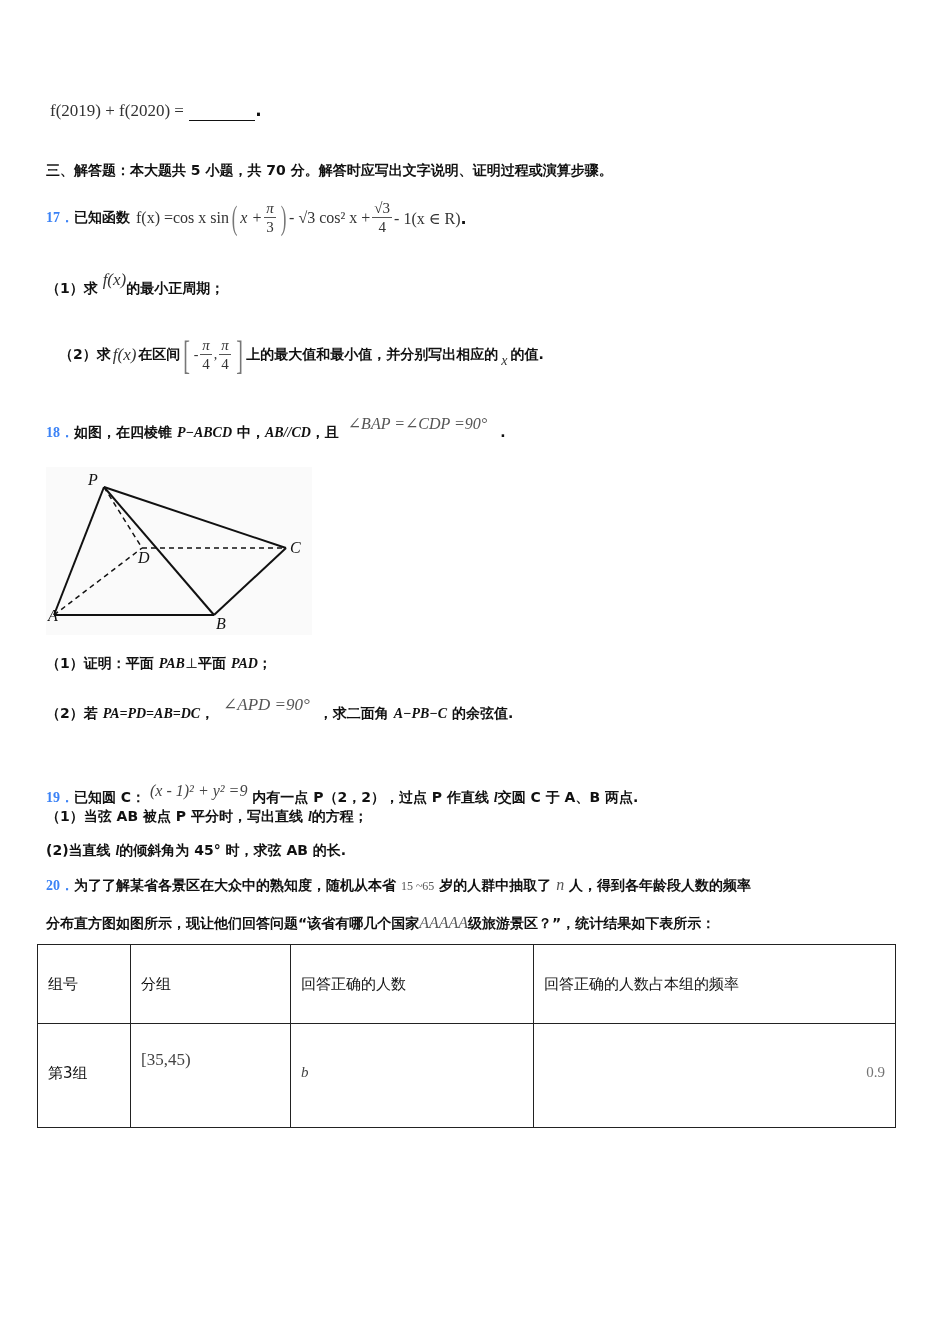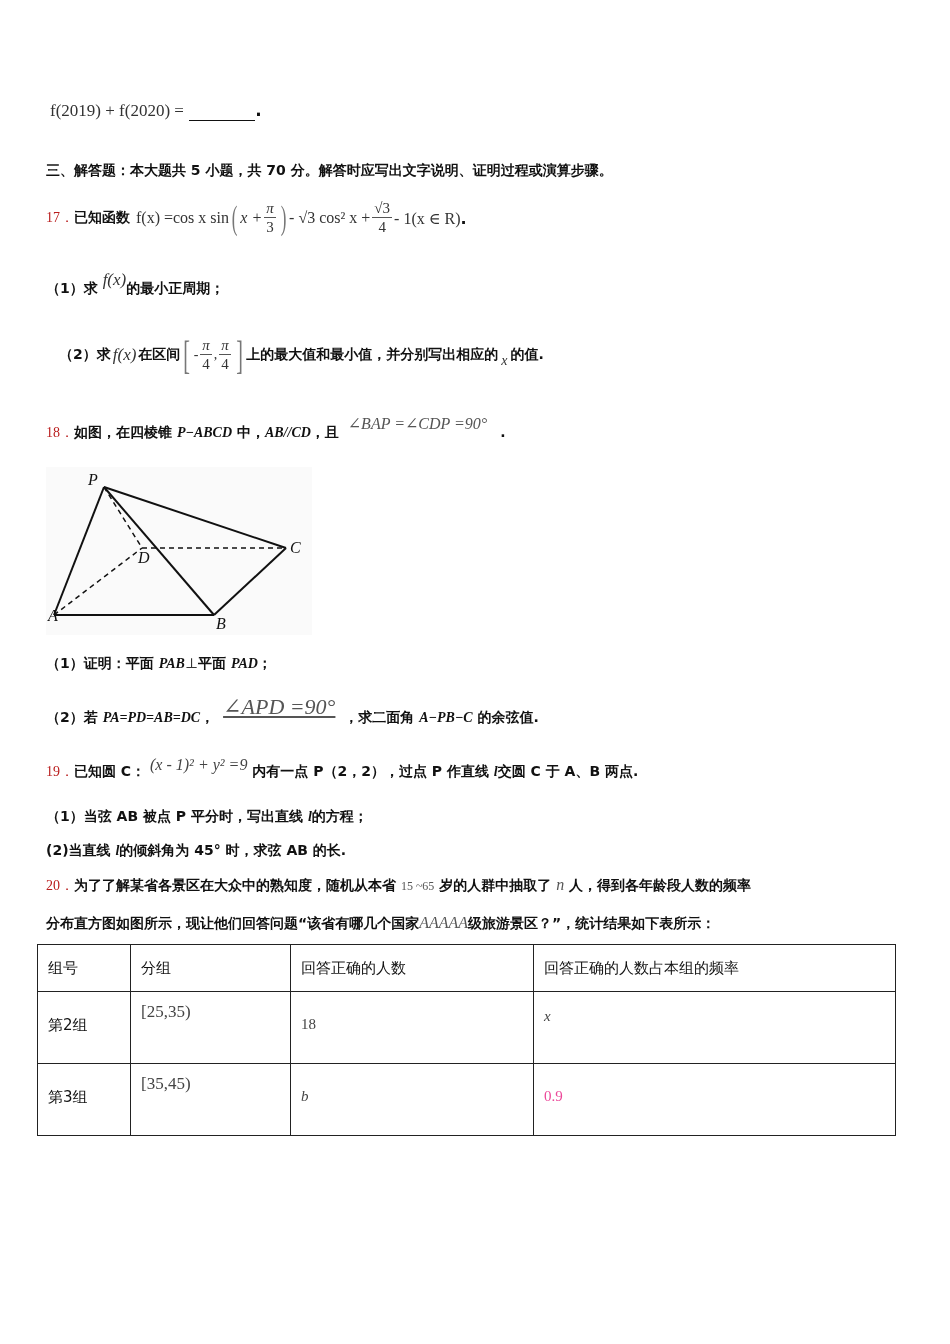--- a/index.html
+++ b/index.html
@@ -5,31 +5,31 @@
   html, body { margin: 0; padding: 0; background: #ffffff; }
   body {
     width: 950px; height: 1344px; position: relative; overflow: hidden;
     font-family: "DejaVu Sans", "Liberation Sans", sans-serif;
     color: #111; font-size: 15px;
   }
   .abs { position: absolute; white-space: nowrap; }
   .b { font-weight: bold; }
   .math { font-family: "Liberation Serif", "DejaVu Serif", serif; color: #333; font-weight: normal; }
   .mathi { font-family: "Liberation Serif", "DejaVu Serif", serif; font-style: italic; color: #333; font-weight: normal; }
-  .num { font-family: "Liberation Serif", "DejaVu Serif", serif; font-weight: normal; color: #b91c1c; }
+  .num { font-family: "Liberation Serif", "DejaVu Serif", serif; font-weight: bold; color: #3b82f6; }
   .bi { font-family: "Liberation Serif", "DejaVu Serif", serif; font-weight: bold; font-style: italic; }
   .blank { display: inline-block; width: 66px; border-bottom: 1.5px solid #111; height: 14px; vertical-align: bottom; }
   .frac { display: inline-flex; flex-direction: column; align-items: center; vertical-align: middle; line-height: 1; margin: 0 2px; }
   .frac .n { border-bottom: 1px solid #555; padding: 0 2px 1px; font-size: 15px; }
   .frac .d { padding-top: 2px; font-size: 15px; }
   .bigparen { font-size: 34px; font-weight: 100; color: #777; vertical-align: middle; font-family: "Liberation Serif", serif; transform: scaleX(0.5); display: inline-block; }
   .bigbrack { font-size: 40px; font-weight: 100; color: #777; vertical-align: middle; font-family: "Liberation Serif", serif; transform: scaleX(0.5); display: inline-block; }
   .figure { position: absolute; left: 46px; top: 467px; width: 266px; height: 168px; background: #fafafa; }
   table.q20 { position: absolute; left: 37px; top: 944px; width: 859px; border-collapse: collapse; }
-  table.q20 td { border: 1.5px solid #222; vertical-align: top; padding: 0 10px; font-size: 15px; }
+  table.q20 td { border: 1.5px solid #222; vertical-align: top; padding: 16px 10px; font-size: 15px; }
   table.q20 tr.head td { height: 46px; vertical-align: middle; }
   table.q20 tr.row td { height: 71px; }
   .cellmid { display: block; margin-top: 24px; }
   .cellmath { display: block; margin-top: 10px; font-family: "Liberation Serif", serif; color: #444; font-size: 17px; }
 </style>
 </head>
 <body>
 
 <div class="abs" style="left:50px; top:100px; font-size:17px;">
   <span class="math">f(2019) + f(2020) =</span>
@@ -118,27 +118,27 @@
 
 <div class="abs b" style="left:46px; top:655px; font-size:14px;">
   <span>（1）证明：平面</span>
   <span class="bi">PAB</span><span class="math">⊥</span><span>平面</span>
   <span class="bi">PAD</span><span>；</span>
 </div>
 
 <div class="abs b" style="left:46px; top:702px; font-size:14px;">
   <span>（2）若</span>
   <span class="bi">PA=PD=AB=DC</span><span>，</span>
-  <span class="mathi" style="font-size:22px; color:#555; position:relative; top:-8px; margin:0 4px;text-decoration:underline;">∠APD =90°</span>
+  <span class="mathi" style="font-size:17px; color:#555; position:relative; top:-8px; margin:0 4px;">∠APD =90°</span>
   <span>，求二面角</span>
   <span class="bi">A−PB−C</span>
   <span>的余弦值.</span>
 </div>
 
-<div class="abs b" style="left:46px; top:762px; font-size:14px;text-align:center;">
+<div class="abs b" style="left:46px; top:788px; font-size:14px;text-align:center;">
   <span class="num">19．</span><span>已知圆 C：</span>
   <span class="mathi" style="font-size:16px; color:#444; position:relative; top:-6px;">(x - 1)² + y² =9</span>
   <span>内有一点 P（2，2），过点 P 作直线</span>
   <span class="bi">l</span><span>交圆 C 于 A、B 两点.</span>
 </div>
 
 <div class="abs b" style="left:46px; top:808px; font-size:14px;">
   <span>（1）当弦 AB 被点 P 平分时，写出直线</span>
   <span class="bi">l</span><span>的方程；</span>
 </div>
@@ -169,40 +169,26 @@
   </colgroup>
   <tbody>
       <tr class="head">
     <td>组号</td>
     <td>分组</td>
     <td>回答正确的人数</td>
     <td>回答正确的人数占本组的频率</td>
   </tr>
   <tr class="row">
     <td>
-          <span class="cellmid">第2组</span>
-        </td>
-    <td>
-          <span class="cellmath">[25,35)</span>
-        </td>
-    <td>
-          <span class="cellmid math" style="color:#444;">18</span>
-        </td>
-    <td>
-          <span class="cellmid mathi" style="margin-top:16px; color:#444;">x</span>
-        </td>
-  </tr>
-  <tr class="row">
-    <td>
           <span class="cellmid">第3组</span>
         </td>
     <td>
           <span class="cellmath">[35,45)</span>
         </td>
     <td>
           <span class="cellmid mathi" style="color:#444;">b</span>
         </td>
     <td>
-          <span class="cellmid math" style="color:#ec4899;">0.9</span>
+          <span class="cellmid math" style="color:#737373;text-align:right;">0.9</span>
         </td>
   </tr>
 </tbody>
   </table>
 
 </body></html>

